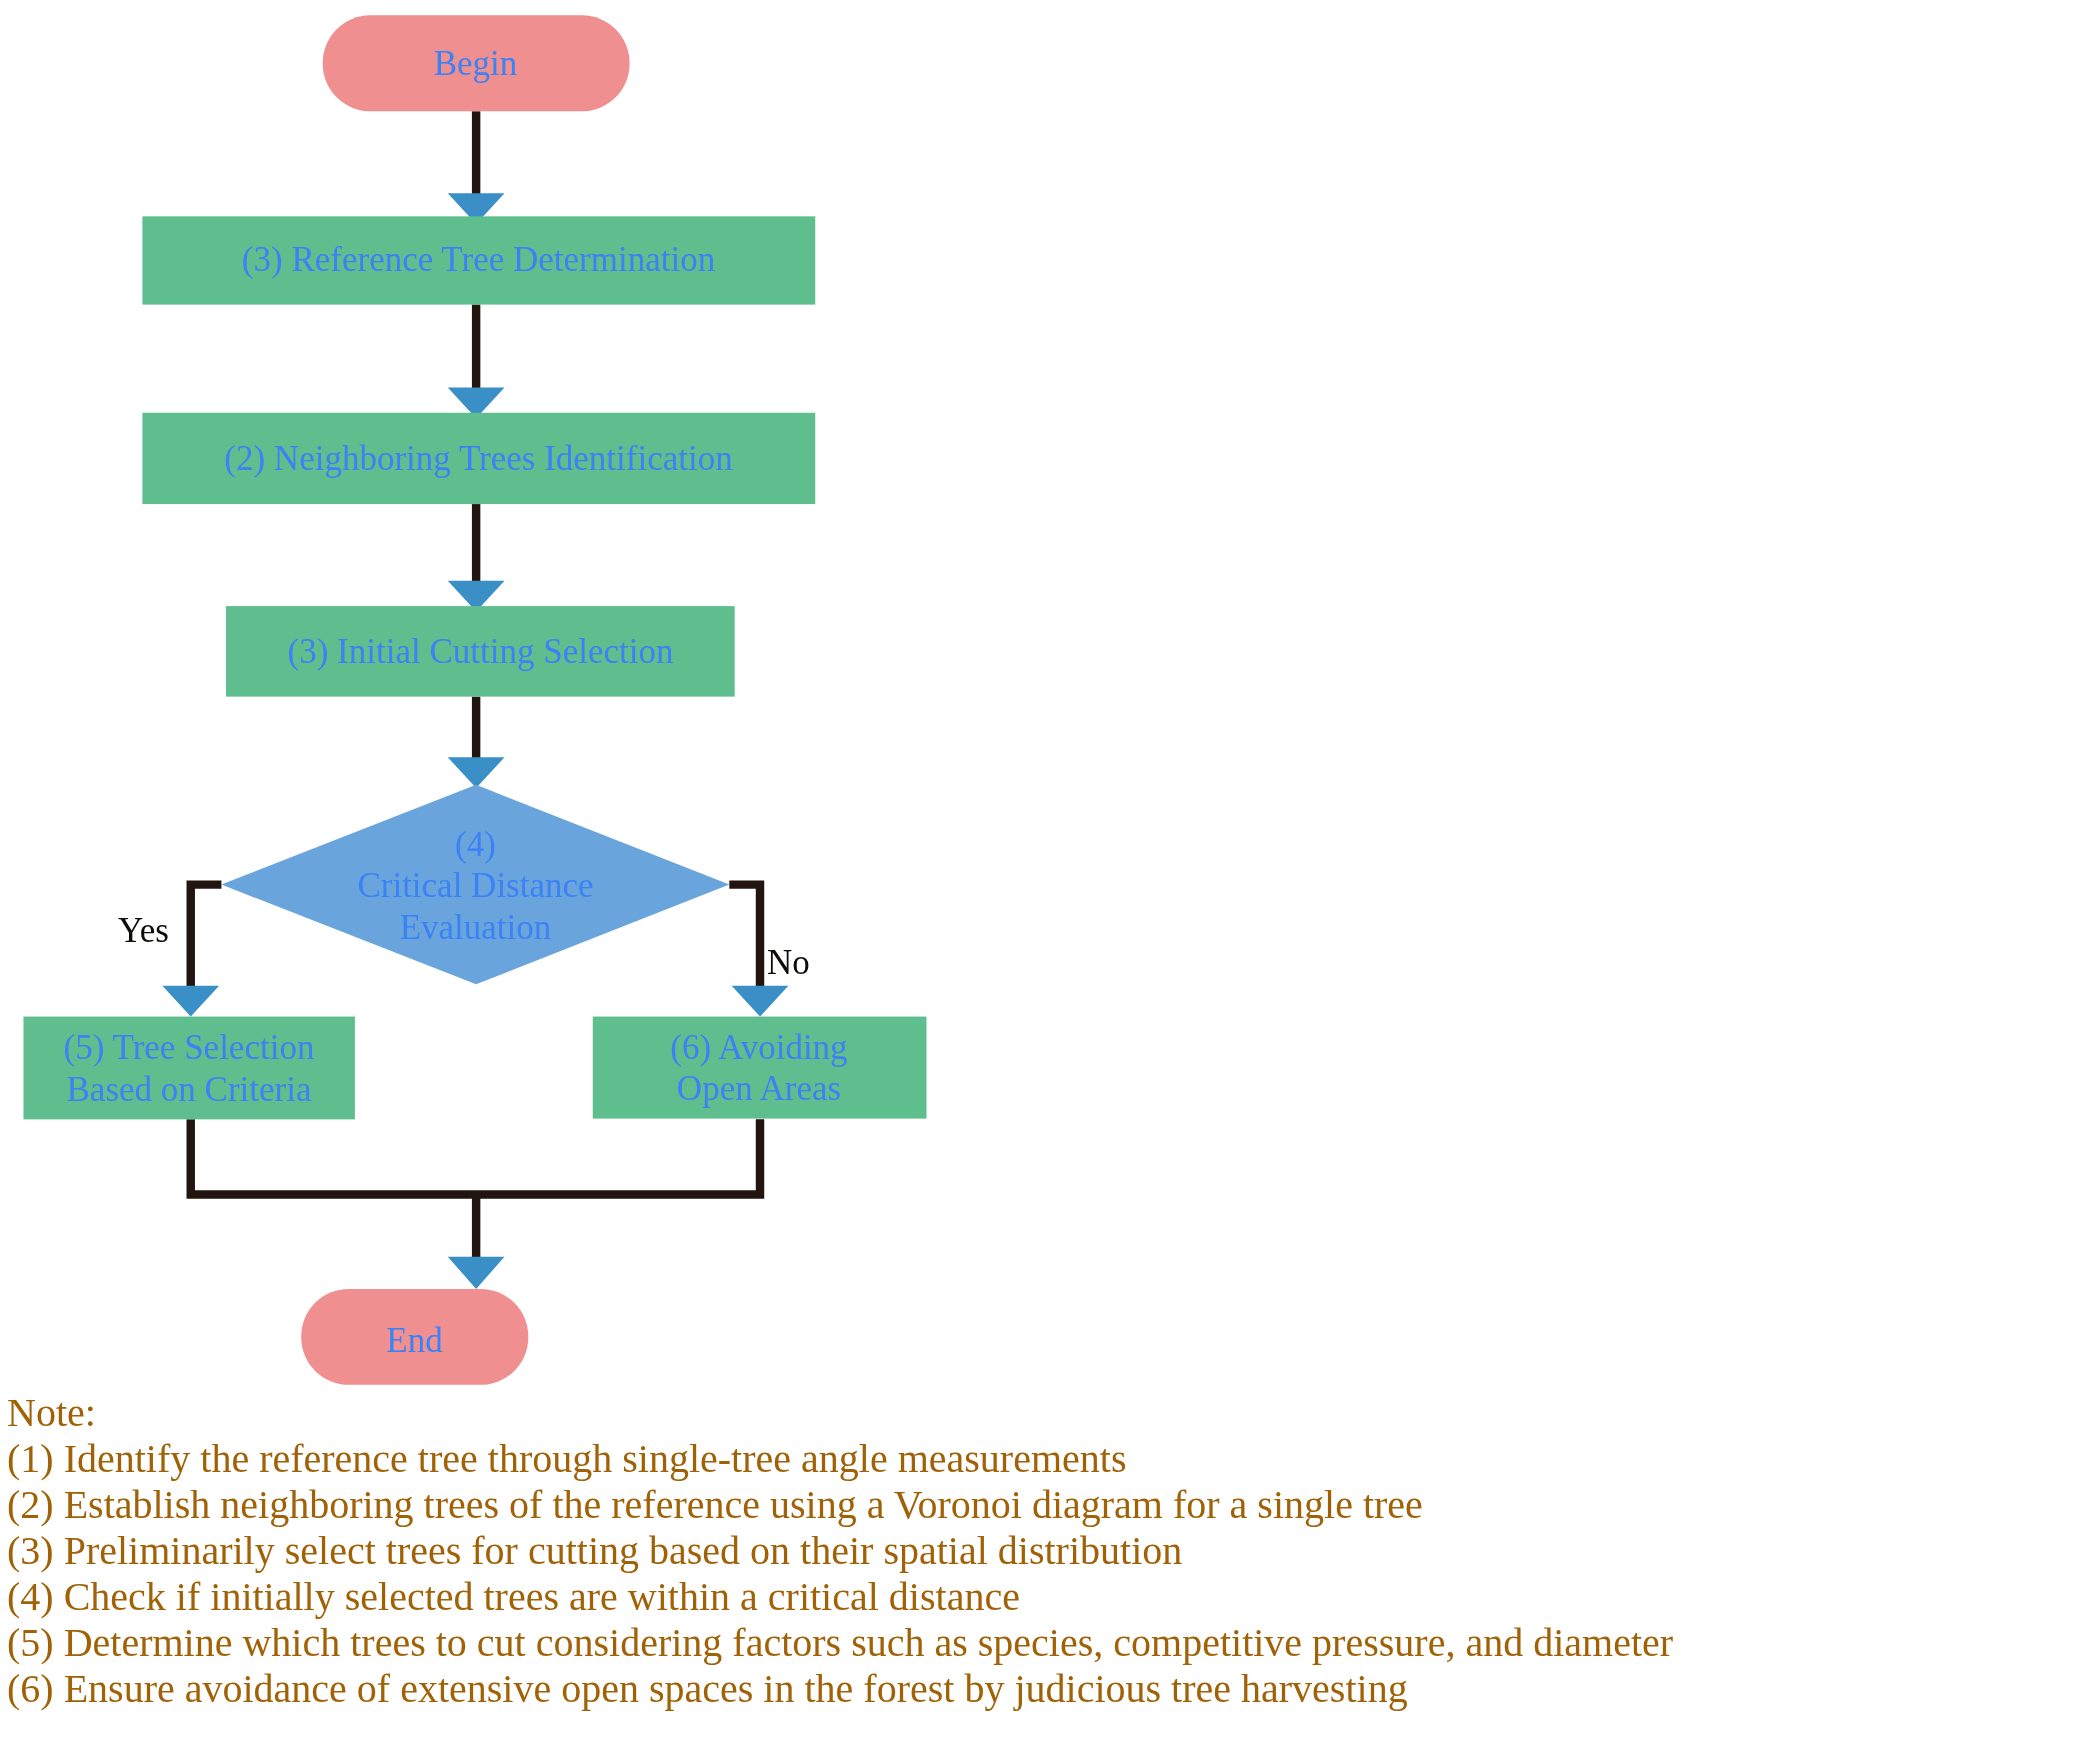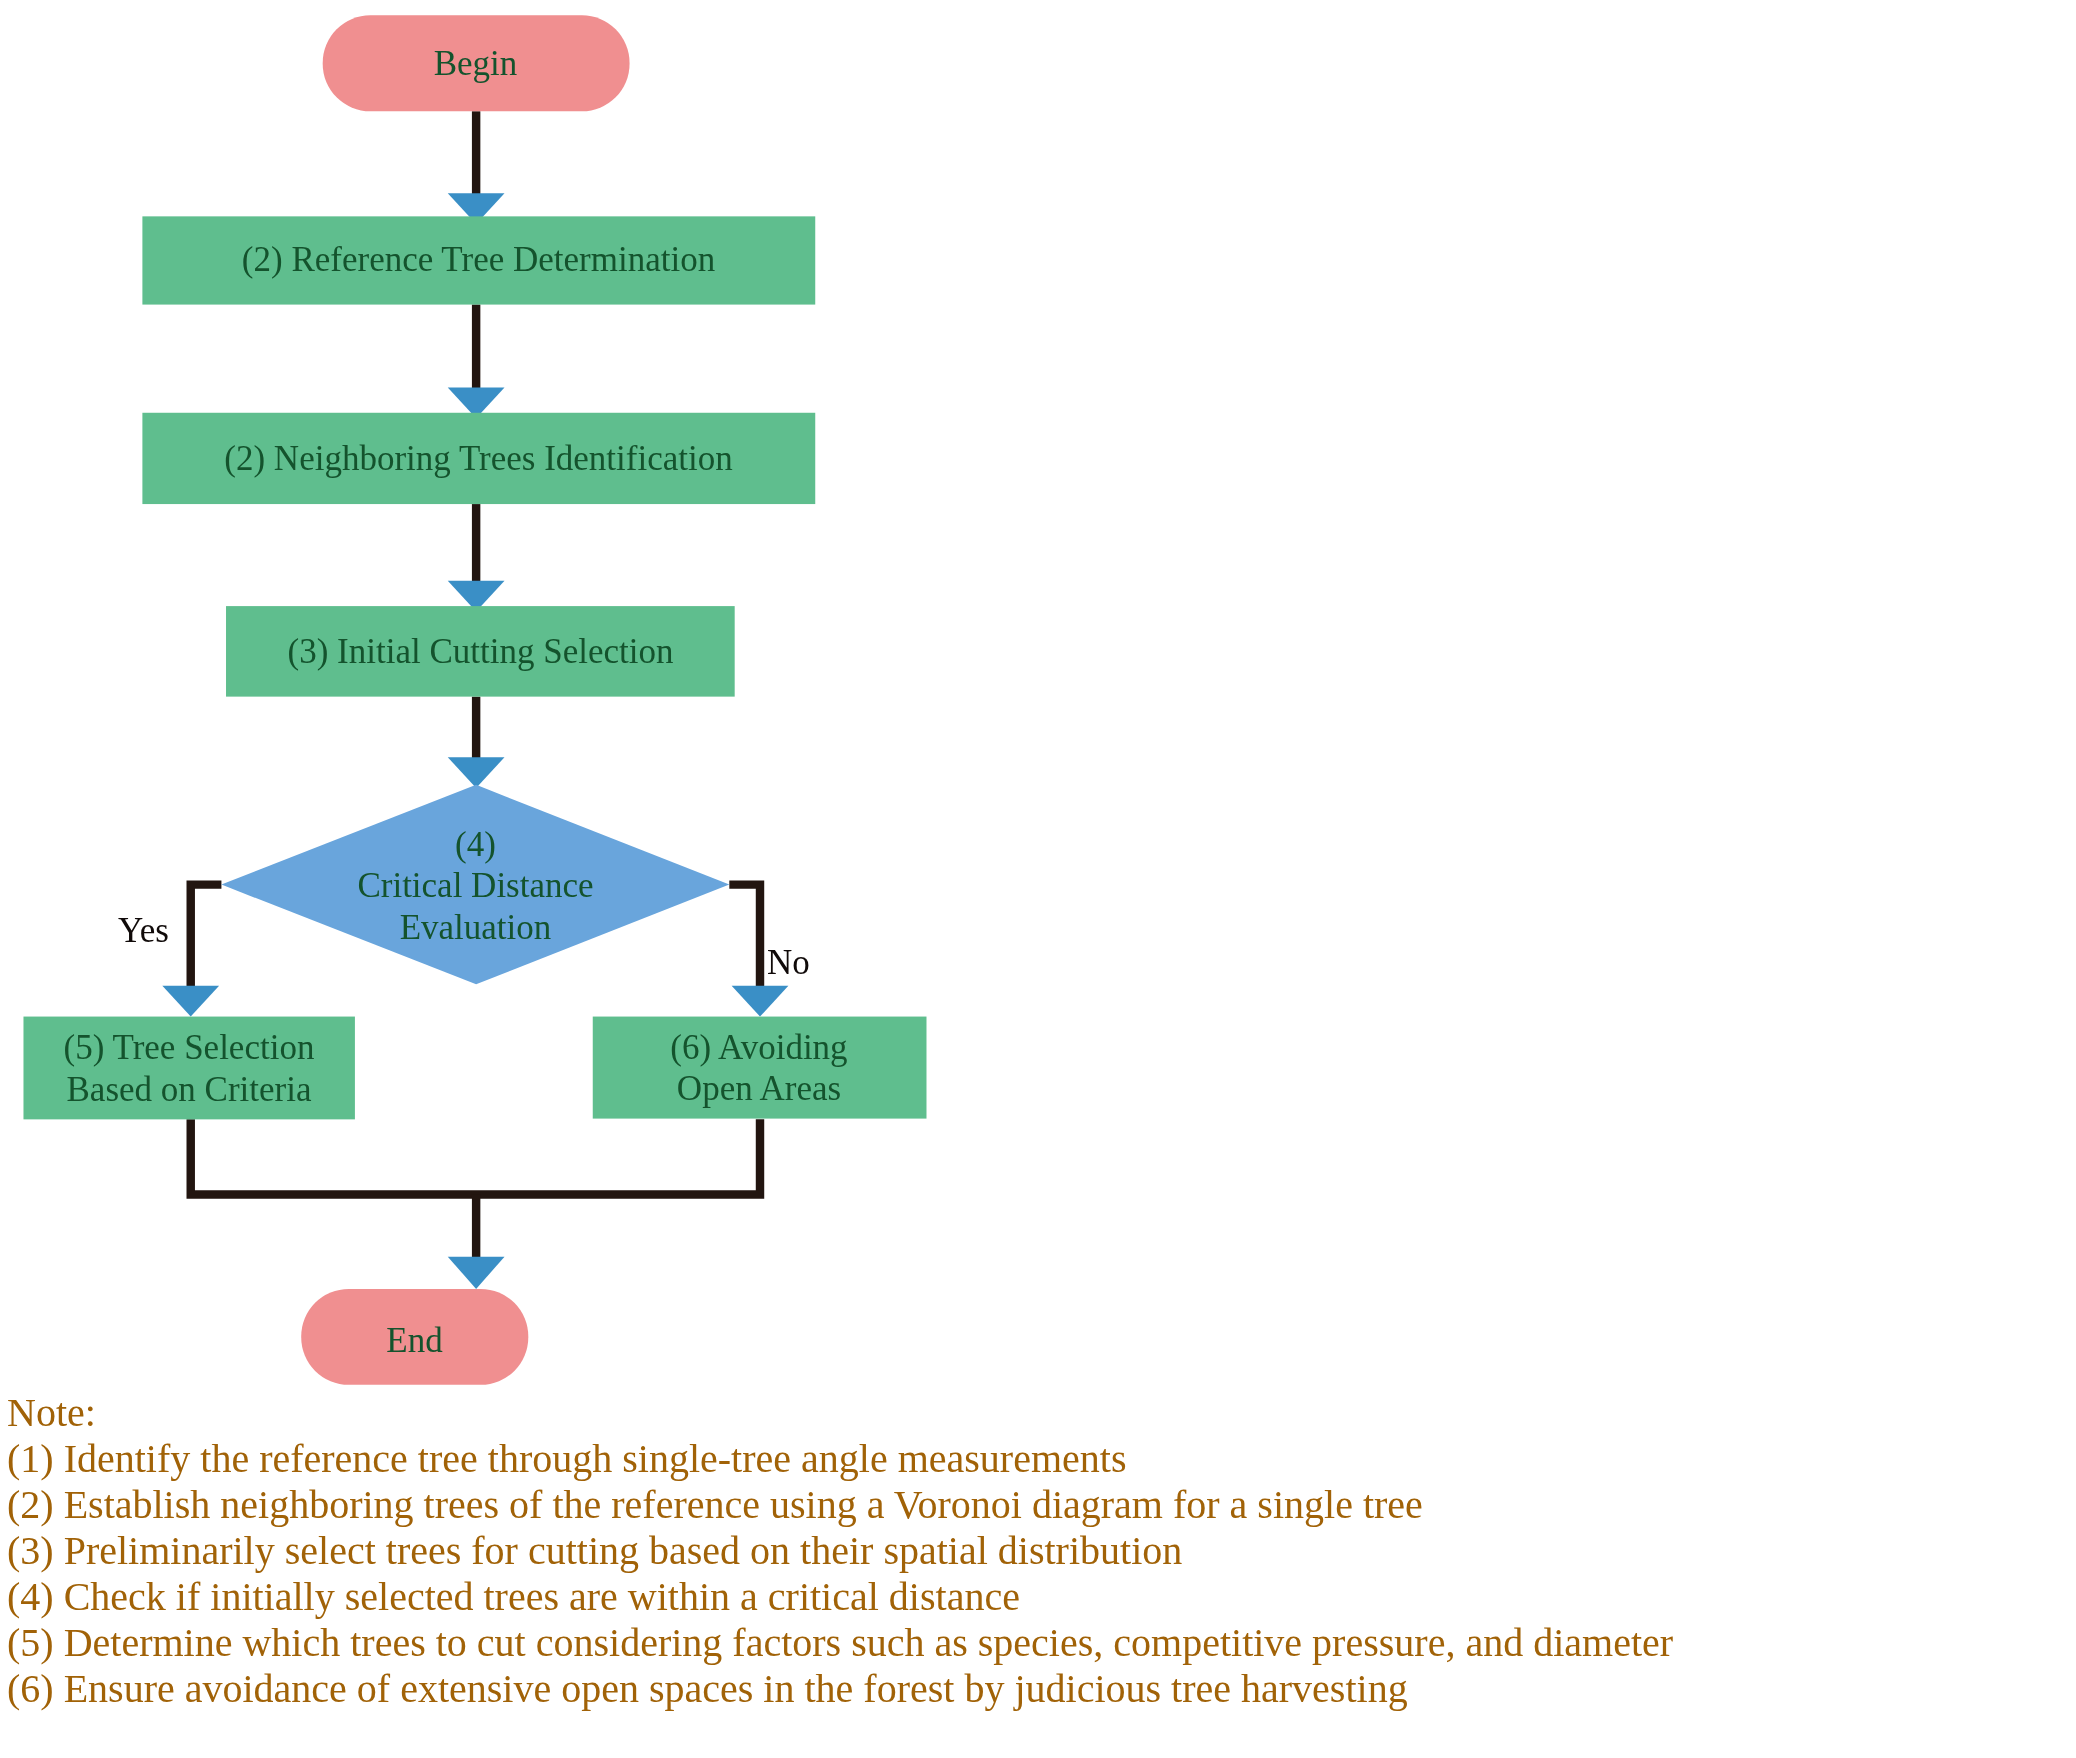--- a/index.html
+++ b/index.html
@@ -29,21 +29,21 @@
     height: 1404px;
     display: block;
   }
   .node-label {
     position: absolute;
     display: flex;
     align-items: center;
     justify-content: center;
     text-align: center;
     line-height: 1.18;
-    color: #14532d;
+    color: #3b82f6;
     white-space: pre-line;
     pointer-events: none;
   }
   .terminal-label { font-size: 35px; }
   .process-label  { font-size: 35px; }
   .decision-label { font-size: 35px; }
   .branch-label {
     position: absolute;
     font-size: 35px;
     color: #100a09;
@@ -121,21 +121,21 @@
 
     <rect x="30" y="1325" width="432" height="134" fill="#5fbe8e"></rect>
 
     <rect x="772" y="1325" width="435" height="133" fill="#5fbe8e"></rect>
 
     <rect x="392" y="1680" width="296" height="125" rx="62" ry="62" fill="#f08f90"></rect>
   </svg>
 
   <div class="node-label terminal-label" style="left:322px; top:15.3px; width:307px; height:96px;">Begin</div>
 
-  <div class="node-label process-label" style="left:142px; top:216px; width:673px; height:88px;">(2) Reference Tree Determination</div>
+  <div class="node-label process-label" style="left:142px; top:216px; width:673px; height:88px;">(3) Reference Tree Determination</div>
 
   <div class="node-label process-label" style="left:142px; top:413px; width:673px; height:91px;">(2) Neighboring Trees Identification</div>
 
   <div class="node-label process-label" style="left:226px; top:606px; width:509px; height:91px;border-radius:10px;">(3) Initial Cutting Selection</div>
 
   <div class="node-label decision-label" style="left:253px; top:813px; width:445px; height:146px;">(4)
 Critical Distance
 Evaluation</div>
 
   <div class="node-label process-label" style="left:23px; top:1017px; width:332px; height:103px;">(5) Tree Selection

